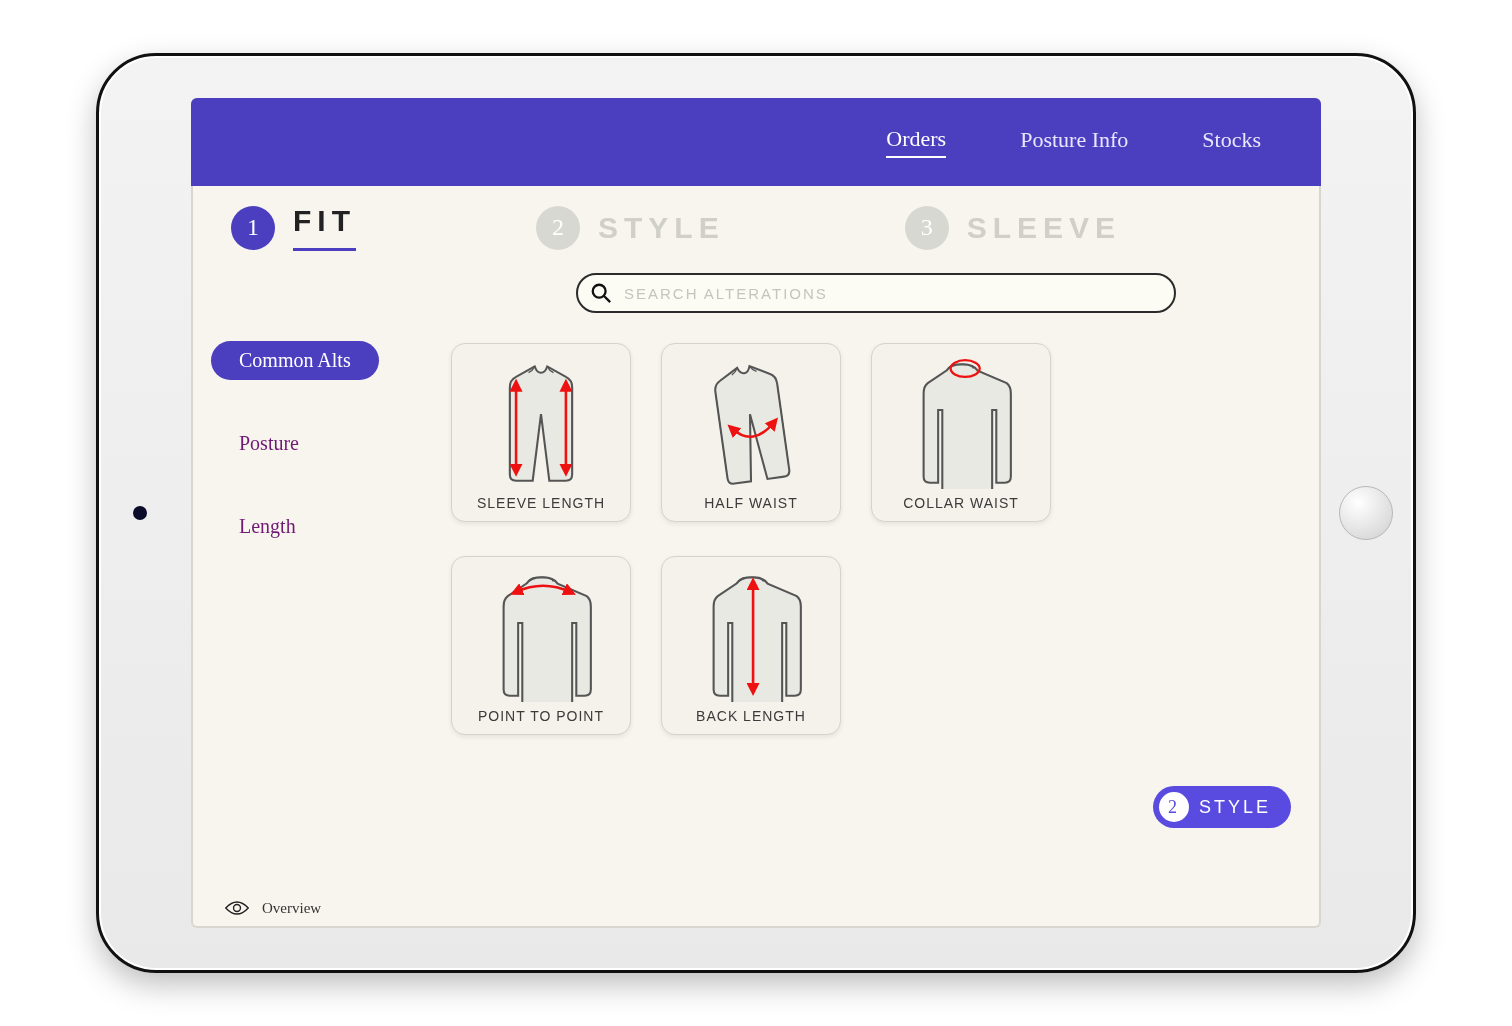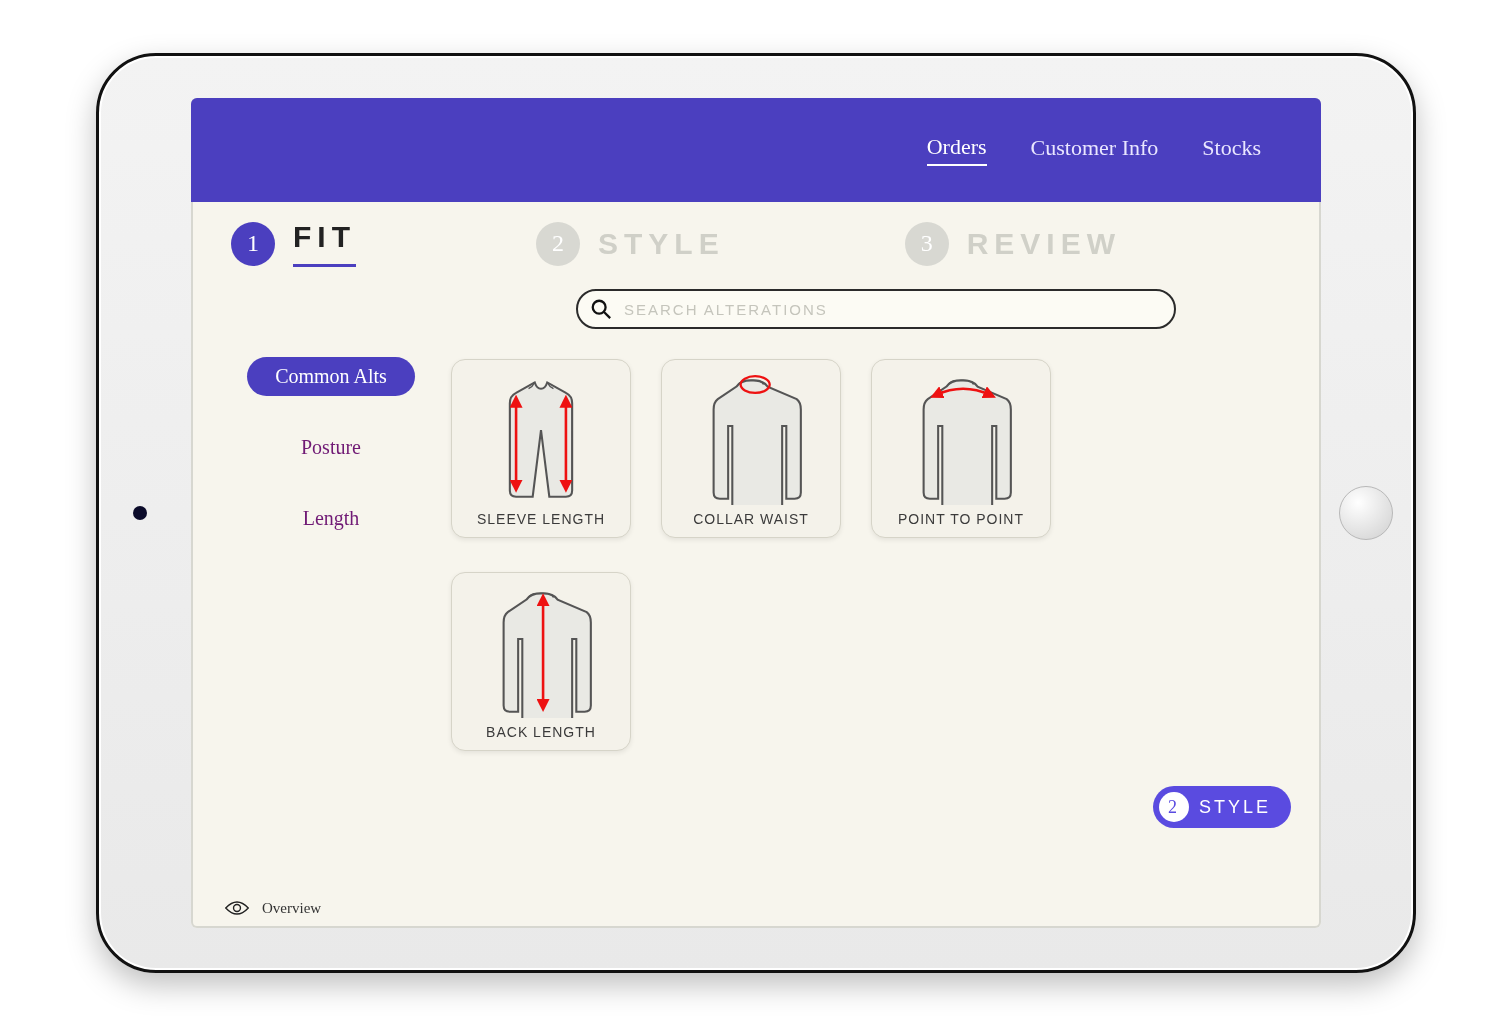--- a/index.html
+++ b/index.html
@@ -48,26 +48,26 @@
     background: #f7f5ed;
     border-radius: 6px;
     overflow: hidden;
     position: relative;
     box-shadow: 0 0 0 2px #d7d7d0 inset;
     display: flex;
     flex-direction: column;
   }
   
   .topbar {
-    height: 104px;
+    height: 88px;
     background: #4b3fbf;
     display: flex;
     justify-content: flex-end;
     align-items: center;
-    gap: 44px;
+    gap: 74px;
     padding: 0 60px;
     color: #e9e6ff;
     font-size: 22px;
   }
   .topbar .nav-item { cursor: pointer; padding-bottom: 4px; }
   .topbar .nav-item.active { border-bottom: 2px solid #fff; color: #fff; }
   
   .stepbar {
     display: flex;
     align-items: center;
@@ -99,22 +99,22 @@
     flex: 1;
     display: flex;
     padding: 0 20px 0 20px;
     position: relative;
   }
   .sidebar {
     width: 240px;
     padding-top: 80px;
     display: flex;
     flex-direction: column;
-    gap: 32px;
-    align-items: center;
+    gap: 44px;
+    align-items: flex-start;
   }
   .side-pill {
     padding: 8px 28px;
     border-radius: 999px;
     font-size: 20px;
     color:#701a75;
     cursor: pointer;
   }
   .side-pill.active { background:#4b3fbf; color:#fff; }
   .content {
@@ -228,36 +228,36 @@
 </svg>
 
 <div class="device">
   <div class="camera"></div>
   <div class="home-btn"></div>
 
   <div class="screen">
 
     <div class="topbar">
       <span class="nav-item active">Orders</span>
-      <span class="nav-item">Customer Info</span>
+      <span class="nav-item">Posture Info</span>
       <span class="nav-item">Stocks</span>
     </div>
 
     <div class="stepbar">
       <div class="step active">
         <div class="step-circle">1</div>
         <div class="step-label">FIT</div>
       </div>
       <div class="step inactive" style="margin-left:120px">
         <div class="step-circle">2</div>
         <div class="step-label">STYLE</div>
       </div>
       <div class="step inactive" style="margin-left:120px">
         <div class="step-circle">3</div>
-        <div class="step-label">REVIEW</div>
+        <div class="step-label">SLEEVE</div>
       </div>
     </div>
 
     <div class="main">
 
       <div class="sidebar">
         <div class="side-pill active">Common Alts</div>
         <div class="side-pill">Posture</div>
         <div class="side-pill">Length</div>
       </div>
@@ -275,20 +275,29 @@
 
           <div class="card">
             <svg viewBox="0 0 104 130">
               <use href="#jacket-front" transform="translate(0,4)"></use>
               <line x1="28" y1="30" x2="28" y2="112" stroke="#e11" stroke-width="2.5" marker-start="url(#ah)" marker-end="url(#ah)"></line>
               <line x1="76" y1="30" x2="76" y2="112" stroke="#e11" stroke-width="2.5" marker-start="url(#ah)" marker-end="url(#ah)"></line>
             </svg>
             <div class="card-label">SLEEVE LENGTH</div>
           </div>
 
+          <div class="card">
+            <svg viewBox="0 0 104 130">
+              <g transform="rotate(-8 52 65)">
+                  <use href="#jacket-front" transform="translate(0,4)"></use>
+                </g>
+              <path d="M34 72 q20 18 40 -6" fill="none" stroke="#e11" stroke-width="2.5" marker-start="url(#ah)" marker-end="url(#ah)"></path>
+            </svg>
+            <div class="card-label">HALF WAIST</div>
+          </div>
 
 
           <div class="card">
             <svg viewBox="0 0 104 130">
               <use href="#jacket-back" transform="translate(8,4)"></use>
               <ellipse cx="56" cy="14" rx="14" ry="8" fill="none" stroke="#e11" stroke-width="2.2"></ellipse>
             </svg>
             <div class="card-label">COLLAR WAIST</div>
           </div>
 

